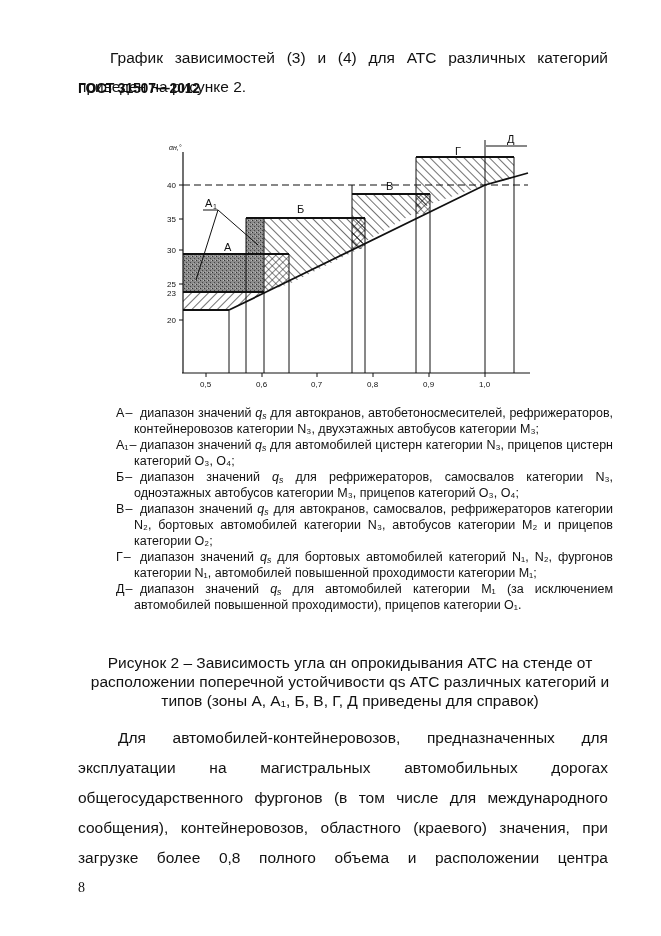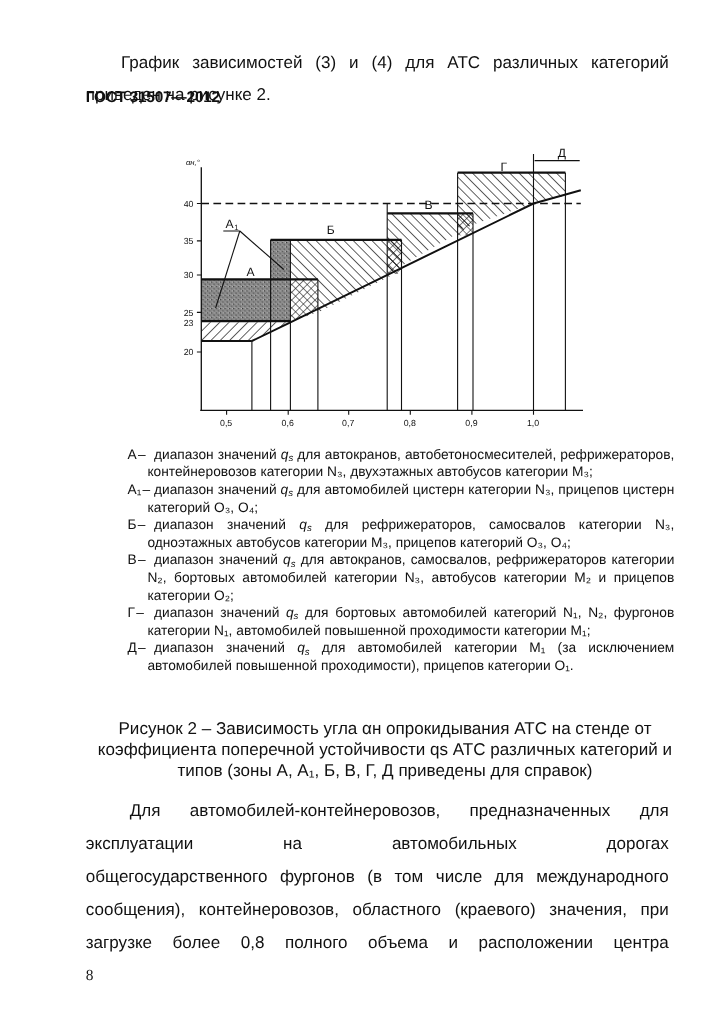--- a/index.html
+++ b/index.html
@@ -168,34 +168,35 @@
     <span style="padding-left:6px">диапазон значений </span><span class="q">q</span><sub class="q">s</sub><span> для бортовых автомобилей категорий N₁, N₂, фургонов категории N₁, автомобилей повышенной проходимости категории M₁;</span>
   </div>
   <div class="lg-item">
     <span class="lg-key"><span>Д</span> <span>–</span></span>
     <span style="padding-left:6px">диапазон значений </span><span class="q">q</span><sub class="q">s</sub><span> для автомобилей категории M₁ (за исключением автомобилей повышенной проходимости), прицепов категории O₁.</span>
   </div>
 </div>
 
 <div class="caption">
   <div>Рисунок 2 – Зависимость угла αн опрокидывания АТС на стенде от</div>
-  <div>коэффициента поперечной устойчивости qs АТС различных категорий и</div>
+  <div>расположении поперечной устойчивости qs АТС различных категорий и</div>
   <div>типов (зоны А, А₁, Б, В, Г, Д приведены для справок)</div>
 </div>
 
 <div class="body2" id="body2">
     <div class="line first">
       <span>Для</span>
       <span>автомобилей-контейнеровозов,</span>
       <span>предназначенных</span>
       <span>для</span>
     </div>
     <div class="line">
       <span>эксплуатации</span>
       <span>на</span>
+      <span>магистральных</span>
       <span>автомобильных</span>
       <span>дорогах</span>
     </div>
     <div class="line">
       <span>общегосударственного</span>
       <span>фургонов</span>
       <span>(в</span>
       <span>том</span>
       <span>числе</span>
       <span>для</span>

